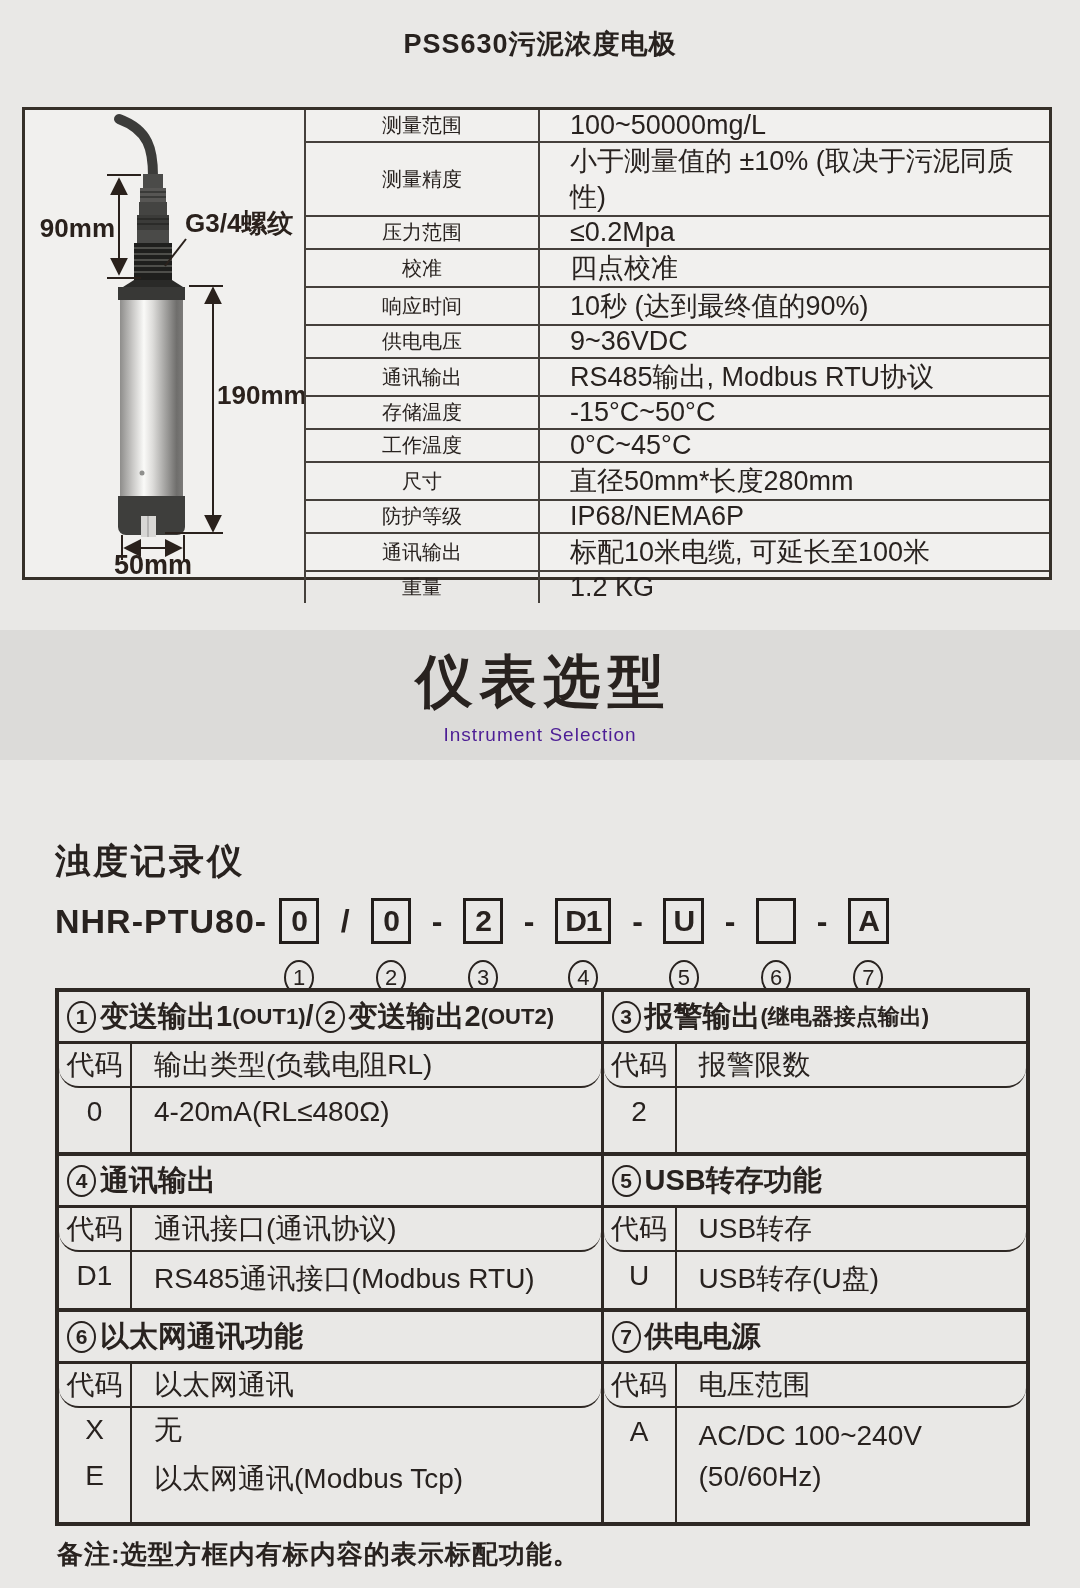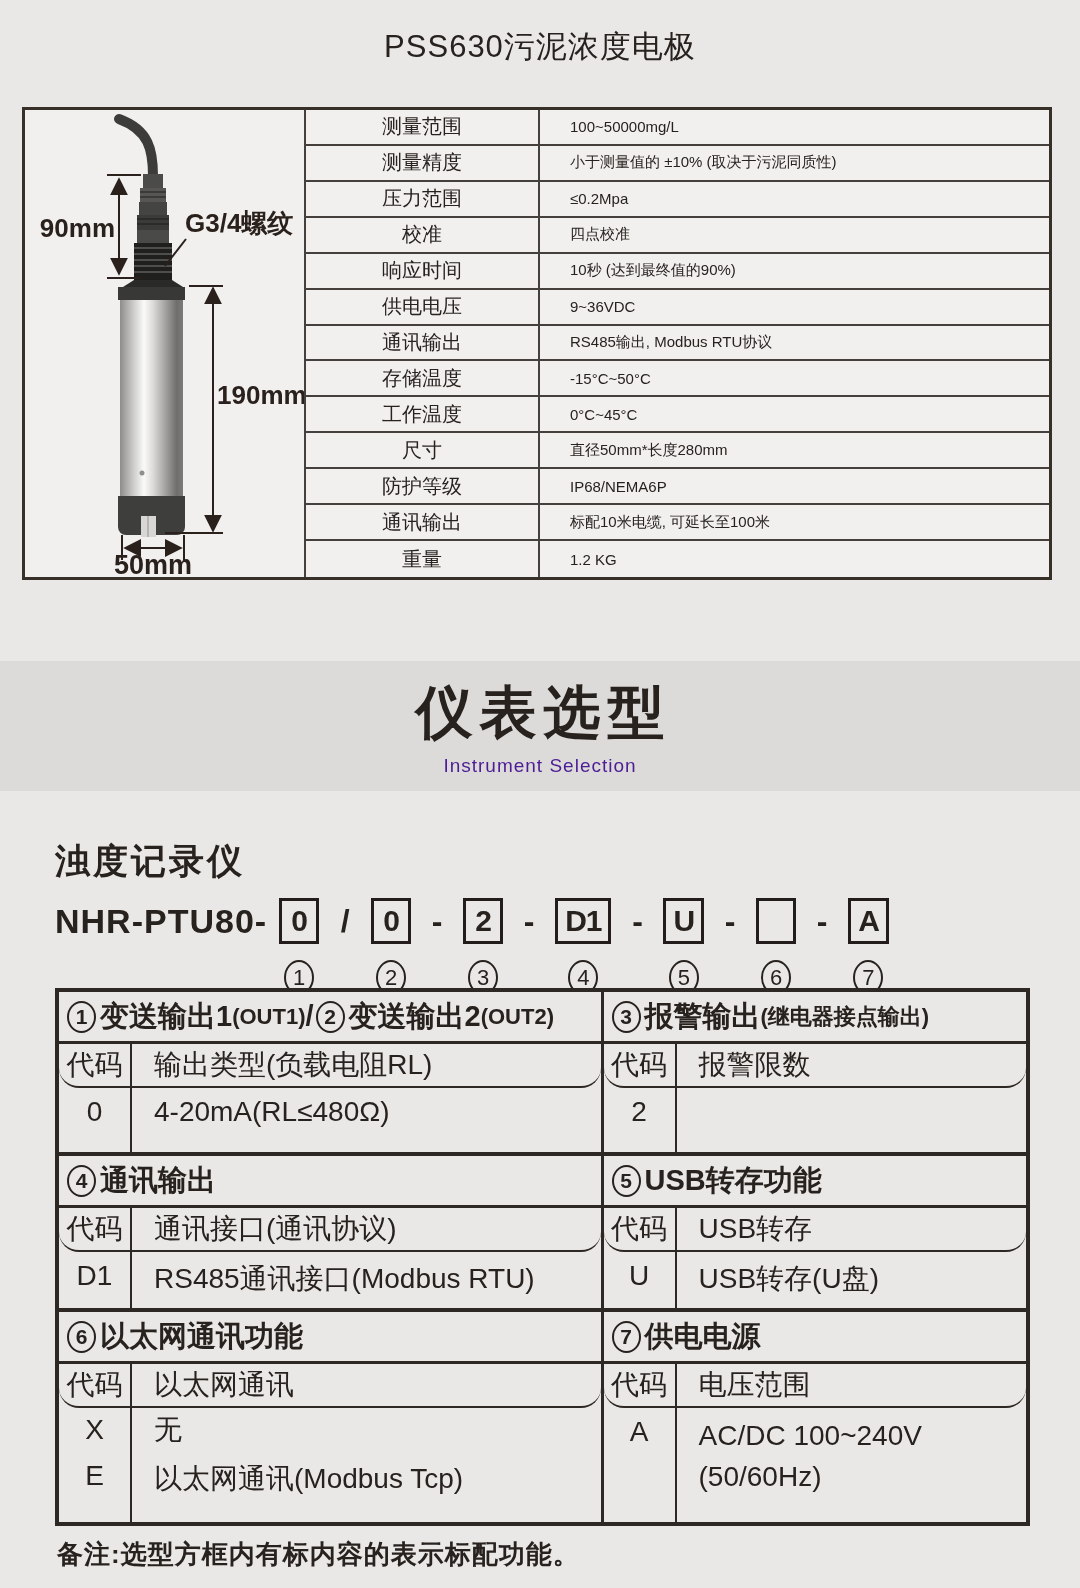--- a/index.html
+++ b/index.html
@@ -13,44 +13,44 @@
   html,body{margin:0;padding:0;}
   body{background:#cfcecc;}
   .page{
     position:relative;width:1080px;height:1588px;overflow:hidden;
     background:var(--page-bg);color:var(--ink);
     font-family:"Liberation Sans","DejaVu Sans",sans-serif;
   }
   
   .doc-title{
     position:absolute;top:26px;left:0;width:100%;text-align:center;
-    font-size:31px;font-weight:normal;letter-spacing:1px;
+    font-size:27px;font-weight:bold;letter-spacing:1px;
   }
   
   .spec-table{
     position:absolute;left:22px;top:107px;width:1030px;height:473px;
     background:var(--cell-bg);border:3px solid #363029;
     display:grid;grid-template-columns:281px 234px 1fr;
     grid-template-rows:repeat(13,1fr);box-sizing:border-box;
   }
   .spec-img-cell{grid-column:1;grid-row:1/14;border-right:2px solid var(--bd-thin);overflow:hidden;}
   .spec-repeat{display:contents;}
   .spec-label{
     grid-column:2;border-right:2px solid var(--bd-thin);border-bottom:2px solid var(--bd-thin);
     display:flex;align-items:center;justify-content:center;font-size:20px;
   }
   .spec-value{
     grid-column:3;border-bottom:2px solid var(--bd-thin);
-    display:flex;align-items:center;padding-left:30px;font-size:15px;
+    display:flex;align-items:center;padding-left:30px;font-size:27px;
   }
   .spec-repeat > :nth-last-child(1),
   .spec-repeat > :nth-last-child(2){border-bottom:none;}
   
   .banner{
-    position:absolute;top:661px;left:0;width:100%;height:130px;background:var(--banner-bg);
+    position:absolute;top:630px;left:0;width:100%;height:130px;background:var(--banner-bg);
     display:flex;flex-direction:column;align-items:center;justify-content:center;
   }
   .banner-title{font-size:57px;font-weight:bold;letter-spacing:7px;text-indent:7px;}
   .banner-sub{font-size:19px;color:#4c1d95;margin-top:3px;letter-spacing:1px;}
   
   .model-block{position:absolute;left:55px;top:838px;}
   .product-name{font-size:35px;font-weight:600;letter-spacing:3px;}
   .model-line{display:flex;align-items:flex-start;margin-top:13px;}
   .model-prefix{font-size:34px;font-weight:bold;letter-spacing:1px;line-height:46px;margin-right:12px;text-align:center;}
   .model-segs{display:flex;align-items:flex-start;}

